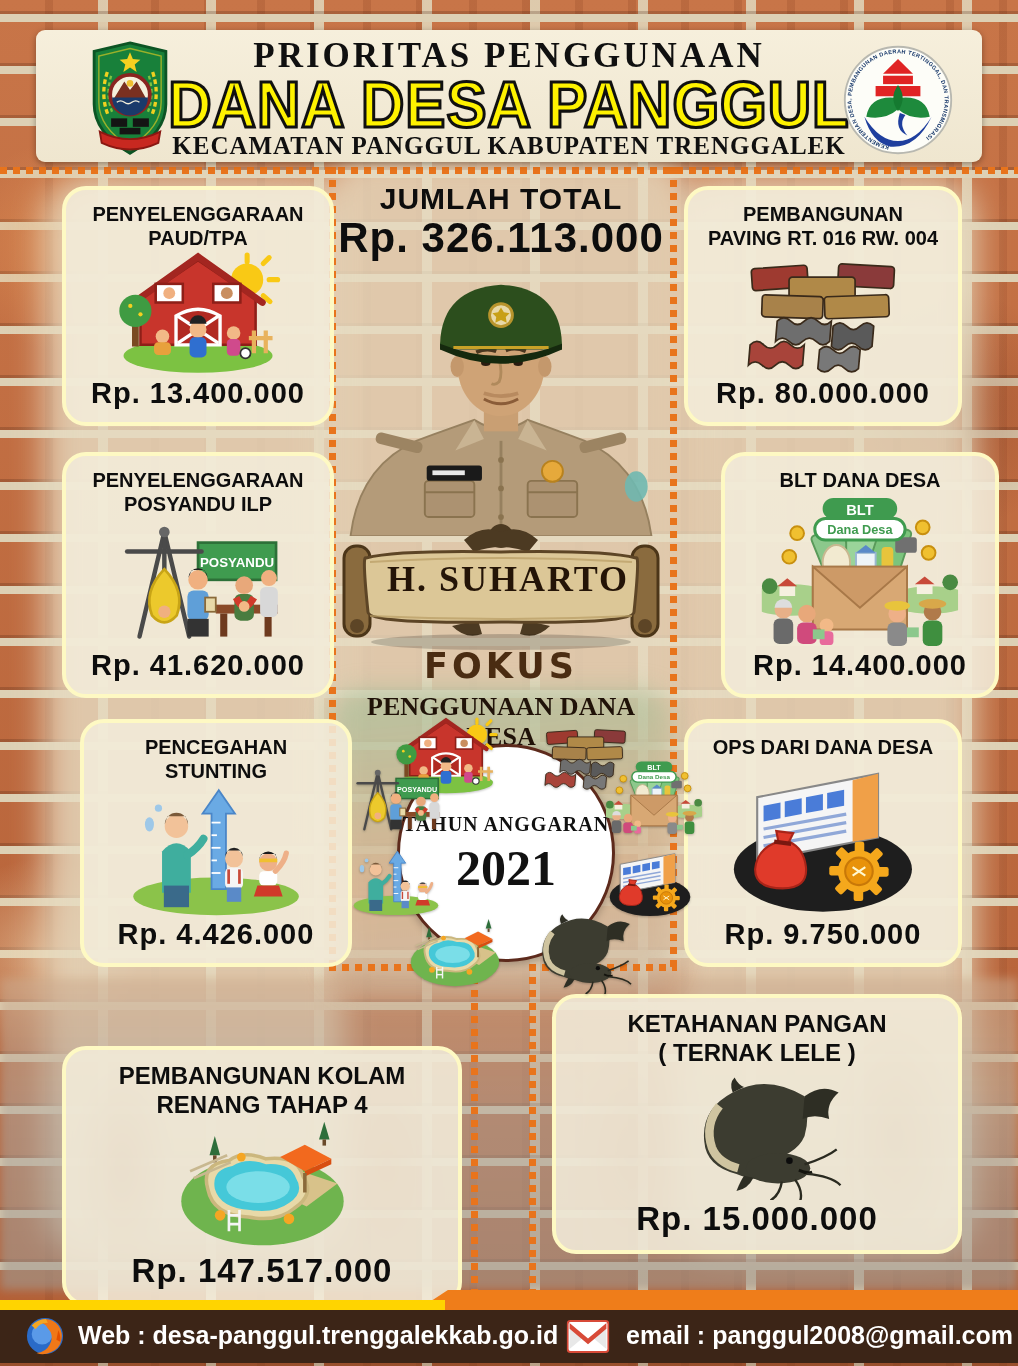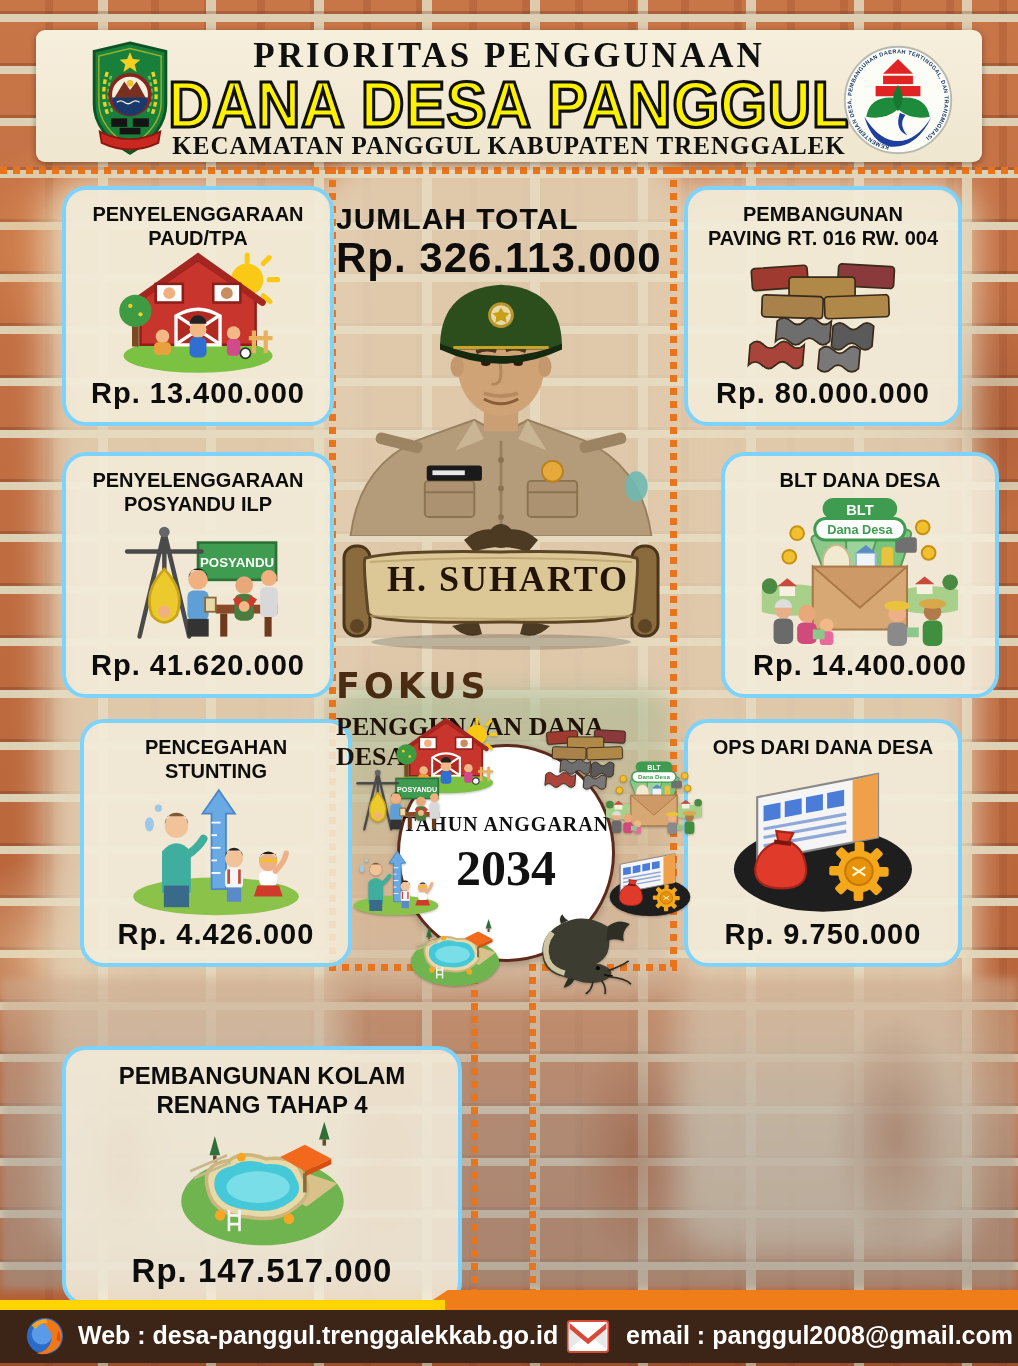--- a/index.html
+++ b/index.html
@@ -40,31 +40,31 @@
   .hdr1{position:absolute;left:0;right:0;top:6px;text-align:center;font-family:"Liberation Serif",serif;
     font-weight:bold;font-size:35px;letter-spacing:3px;color:#101010;}
   .hdr2{position:absolute;left:0;right:0;top:40px;text-align:center;font-family:"Liberation Sans",sans-serif;
     font-weight:bold;font-size:60px;letter-spacing:1px;color:#fef200;-webkit-text-stroke:3px #101010;
     text-shadow:0 0 2px #000;transform:scaleY(1.08);}
   .hdr3{position:absolute;left:0;right:0;top:102px;text-align:center;font-family:"Liberation Serif",serif;
     font-weight:bold;font-size:25px;letter-spacing:1px;color:#101010;}
   .logo{position:absolute;z-index:5;}
 
   
-  .box{position:absolute;z-index:4;background:rgba(243,236,217,.88);border:4px solid #7dd3fc;border-radius:24px;
+  .box{position:absolute;z-index:4;background:rgba(243,236,217,.88);border:4px solid #fef9c3;border-radius:24px;
     display:flex;flex-direction:column;align-items:center;padding:10px 8px;box-sizing:border-box;}
   .box-title{text-align:center;font-weight:bold;font-size:20px;line-height:1.2;color:#0d0d0d;margin-top:2px;}
   .box-title span{display:block;}
   .box-wide .box-title{font-size:24px;}
   .box-art{flex:1;width:96%;min-height:0;}
   .box-amount{font-weight:bold;font-size:29px;color:#0d0d0d;margin-bottom:2px;letter-spacing:1px;}
   .box-wide .box-amount{font-size:33px;}
 
   
-  .ctr{position:absolute;z-index:4;left:336px;width:330px;color:#0d0d0d;margin-top:20px;}
+  .ctr{position:absolute;z-index:4;left:336px;width:330px;text-align:center;color:#0d0d0d;}
   .total-label{top:182px;font-weight:bold;font-size:30px;letter-spacing:1px;}
   .total-amount{top:214px;font-weight:bold;font-size:42px;letter-spacing:1px;}
   .portrait{position:absolute;left:341px;top:258px;width:320px;height:280px;z-index:4;}
   .scrollwrap{position:absolute;left:334px;top:522px;width:334px;height:132px;z-index:5;}
   .scroll-name{position:absolute;left:334px;top:558px;width:334px;text-align:center;z-index:6;
     font-family:"Liberation Serif",serif;font-weight:bold;font-size:36px;letter-spacing:2px;color:#241407;padding-left:7px;}
   .focus1{top:646px;font-family:"DejaVu Sans",sans-serif;font-weight:bold;font-size:35px;letter-spacing:4px;color:#4a2c12;}
   .focus2{top:692px;font-family:"Liberation Serif",serif;font-weight:bold;font-size:26px;color:#201208;}
   .year-circle{position:absolute;left:397px;top:744px;width:212px;height:212px;border-radius:50%;z-index:4;
     background:#fff;border:3px solid #5d2a1c;box-shadow:0 2px 8px rgba(0,0,0,.25);}
@@ -531,20 +531,30 @@
     <div class="box-title">
       <span>OPS DARI DANA DESA</span>
       <span></span>
     </div>
     <svg class="box-art" viewBox="0 0 200 150">
         <use href="#sym-ops"></use>
       </svg>
     <div class="box-amount">Rp. 9.750.000</div>
   </div>
 
+  <div class="box box-wide" style="left:552px;top:994px;width:410px;height:260px;">
+    <div class="box-title">
+      <span>KETAHANAN PANGAN</span>
+      <span>( TERNAK LELE )</span>
+    </div>
+    <svg class="box-art" viewBox="0 0 200 140">
+        <use href="#sym-lele"></use>
+      </svg>
+    <div class="box-amount">Rp. 15.000.000</div>
+  </div>
 
   <div class="ctr total-label">JUMLAH TOTAL</div>
   <div class="ctr total-amount">Rp. 326.113.000</div>
 
   <svg class="portrait" viewBox="0 0 336 290">
       <use href="#sym-portrait"></use>
     </svg>
 
   <svg class="scrollwrap" viewBox="0 0 334 132">
       <use href="#sym-scroll"></use>
@@ -574,21 +584,21 @@
     </svg>
   <svg class="mini" style="left:402px;top:918px;width:106px;height:72px;" viewBox="0 0 200 150">
       <use href="#sym-pool"></use>
     </svg>
   <svg class="mini" style="left:512px;top:908px;width:130px;height:86px;" viewBox="0 0 200 140">
       <use href="#sym-lele"></use>
     </svg>
 
   <div class="year-circle">
     <div class="year-label">TAHUN ANGGARAN</div>
-    <div class="year-value">2034</div>
+    <div class="year-value">2021</div>
   </div>
 
   <div class="foot-orange"></div>
   <div class="foot-yellow"></div>
   <div class="foot-bar"></div>
   <svg class="foot-icon" style="left:26px;top:1317px;width:38px;height:38px;" viewBox="0 0 40 40">
       <use href="#sym-firefox"></use>
     </svg>
   <div class="foot-text" style="left:78px;">Web : desa-panggul.trenggalekkab.go.id</div>
   <svg class="foot-icon" style="left:566px;top:1320px;width:44px;height:33px;" viewBox="0 0 44 34">

